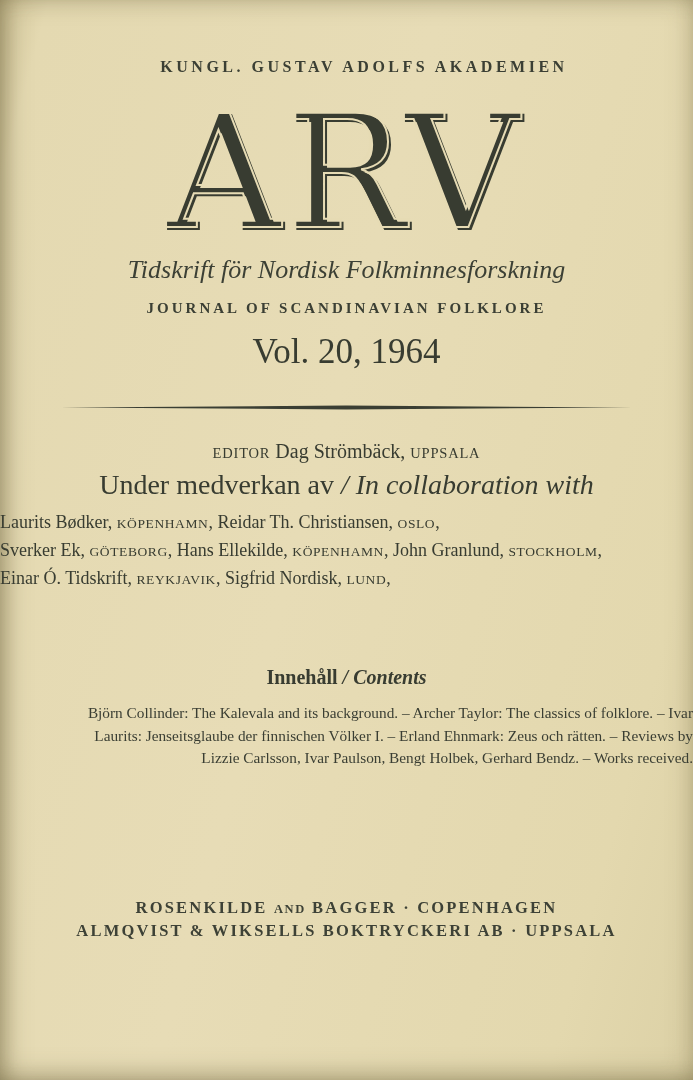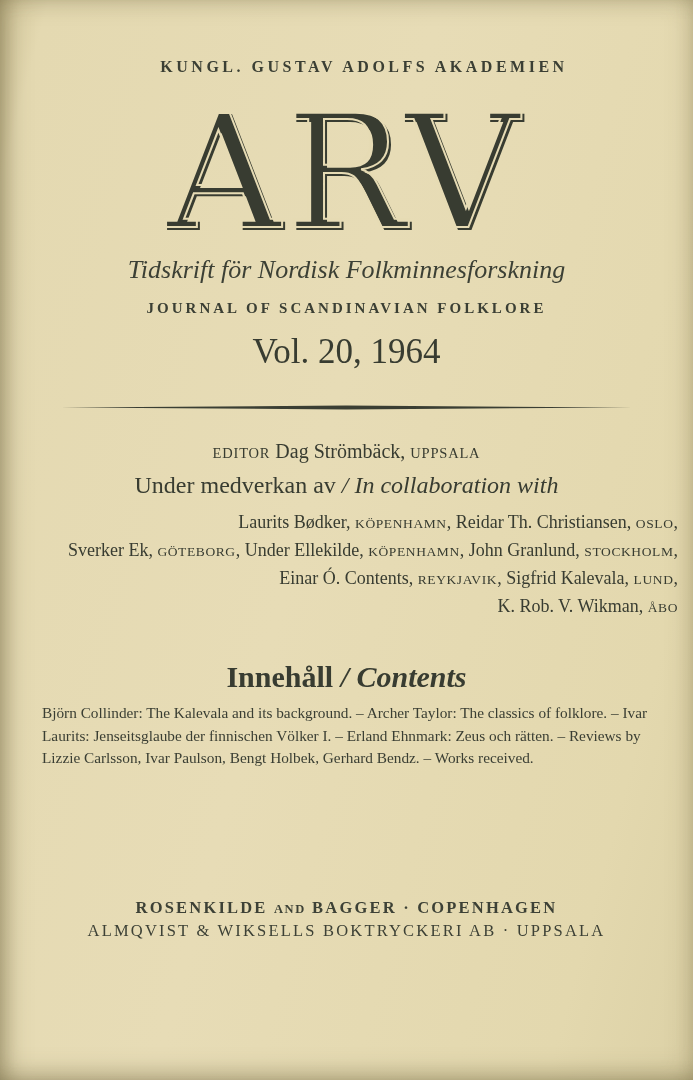--- a/index.html
+++ b/index.html
@@ -27,32 +27,32 @@
   .wm-inline{fill:none;stroke:#e6dbb4;stroke-width:2;font-family:"DejaVu Serif", serif;font-size:160px;letter-spacing:4px;}
 
   .subtitle-sv{top:250px;font-style:italic;font-size:26px;line-height:40px;color:#3c4035;}
   .subtitle-en{top:298px;font-size:15px;line-height:20px;font-weight:bold;letter-spacing:3px;color:#3b3f34;}
   .volume{top:333px;font-size:35px;line-height:38px;}
 
   .rule{position:absolute;top:405px;left:61px;}
 
   .editor-line{top:439px;font-size:20px;line-height:24px;}
   .sc{font-size:14.5px;letter-spacing:.8px;}
-  .collab-intro{top:473px;font-size:24px;line-height:24px;}
+  .collab-intro{top:473px;font-size:28px;line-height:24px;}
   .it{font-style:italic;}
 
-  .collaborators{position:absolute;top:509px;left:0;right:15px;text-align:right;}
+  .collaborators{position:absolute;top:509px;left:0;right:0;text-align:left;}
   .collab-row{font-size:18px;line-height:26px;white-space:nowrap;}
   .collab-row .sc{font-size:13.5px;letter-spacing:.6px;}
 
-  .contents-heading{top:662px;font-size:30px;line-height:30px;font-weight:bold;}
-  .contents-lines{position:absolute;top:702px;left:0;right:0;text-align:left;padding-left:42px;}
+  .contents-heading{top:662px;font-size:20px;line-height:30px;font-weight:bold;}
+  .contents-lines{position:absolute;top:702px;left:0;right:0;text-align:right;padding-left:42px;}
   .contents-line{font-size:15.3px;line-height:22.5px;white-space:nowrap;color:#3a3e33;}
 
-  .imprint1{top:921px;font-size:16.5px;font-weight:normal;letter-spacing:2.2px;color:#3d4136;}
+  .imprint1{top:921px;font-size:16.5px;font-weight:bold;letter-spacing:2.2px;color:#3d4136;}
   .imprint2{top:898px;font-size:16.5px;font-weight:bold;letter-spacing:2.2px;color:#3d4136;}
   .imprint2 .sc{font-size:12.5px;letter-spacing:1.6px;font-weight:bold;}
 </style>
 </head>
 <body>
 
 <div class="page">
 
   <div class="line academy">KUNGL. GUSTAV ADOLFS AKADEMIEN</div>
 
@@ -75,27 +75,24 @@
 
   <div class="line collab-intro">
     <span>Under medverkan av</span><span class="it"> / </span><span class="it">In collaboration with</span>
   </div>
 
   <div class="collaborators">
     <div class="collab-row">
       <span>Laurits Bødker, </span><span class="sc">KÖPENHAMN</span><span>, Reidar Th. Christiansen, </span><span class="sc">OSLO</span><span>,</span>
     </div>
     <div class="collab-row">
-      <span>Sverker Ek, </span><span class="sc">GÖTEBORG</span><span>, Under Ellekilde, </span><span class="sc">KÖPENHAMN</span><span>, John Granlund, </span><span class="sc">STOCKHOLM</span><span>,</span>
+      <span>Sverker Ek, </span><span class="sc">GÖTEBORG</span><span>, Hans Ellekilde, </span><span class="sc">KÖPENHAMN</span><span>, John Granlund, </span><span class="sc">STOCKHOLM</span><span>,</span>
     </div>
     <div class="collab-row">
-      <span>Einar Ó. Contents, </span><span class="sc">REYKJAVIK</span><span>, Sigfrid Kalevala, </span><span class="sc">LUND</span><span>,</span>
-    </div>
-    <div class="collab-row">
-      <span>K. Rob. V. Wikman, </span><span class="sc">ÅBO</span>
+      <span>Einar Ó. Tidskrift, </span><span class="sc">REYKJAVIK</span><span>, Sigfrid Nordisk, </span><span class="sc">LUND</span><span>,</span>
     </div>
   </div>
 
   <div class="line contents-heading">
     <span>Innehåll</span><span class="it"> / </span><span class="it">Contents</span>
   </div>
 
   <div class="contents-lines">
     <div class="contents-line">Björn Collinder: The Kalevala and its background. – Archer Taylor: The classics of folklore. – Ivar</div>
     <div class="contents-line">Laurits: Jenseitsglaube der finnischen Völker I. – Erland Ehnmark: Zeus och rätten. – Reviews by</div>

